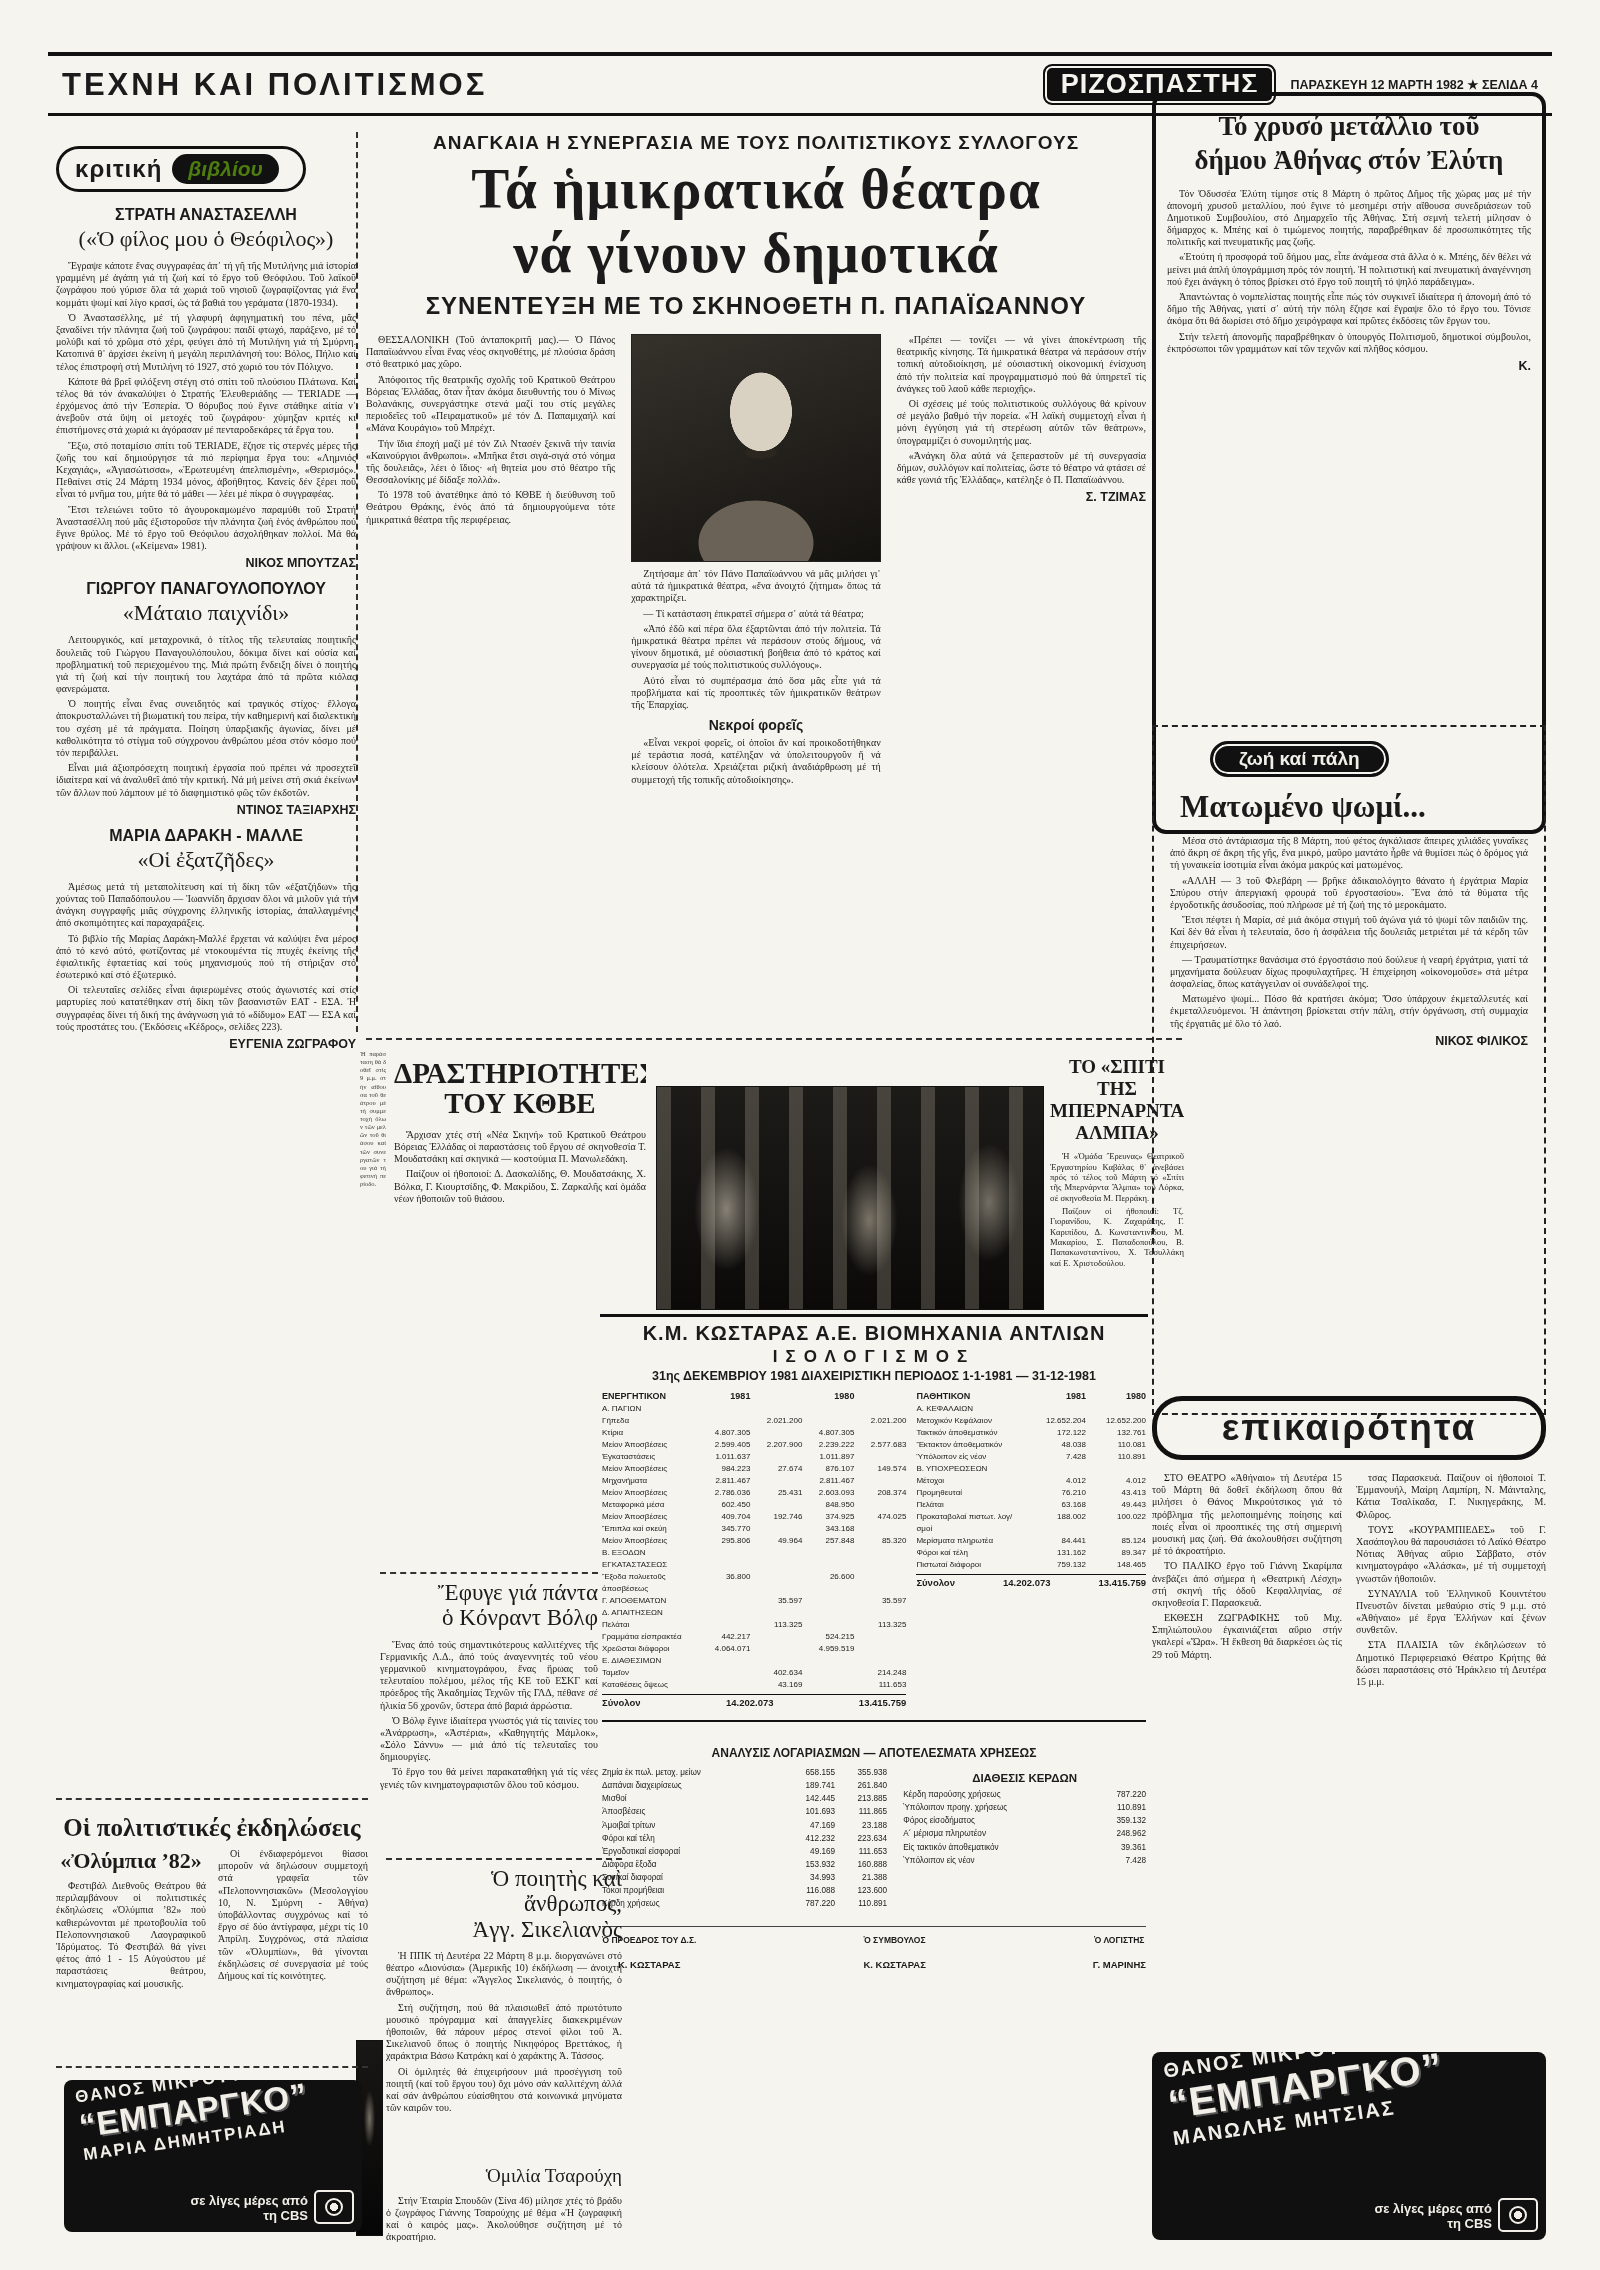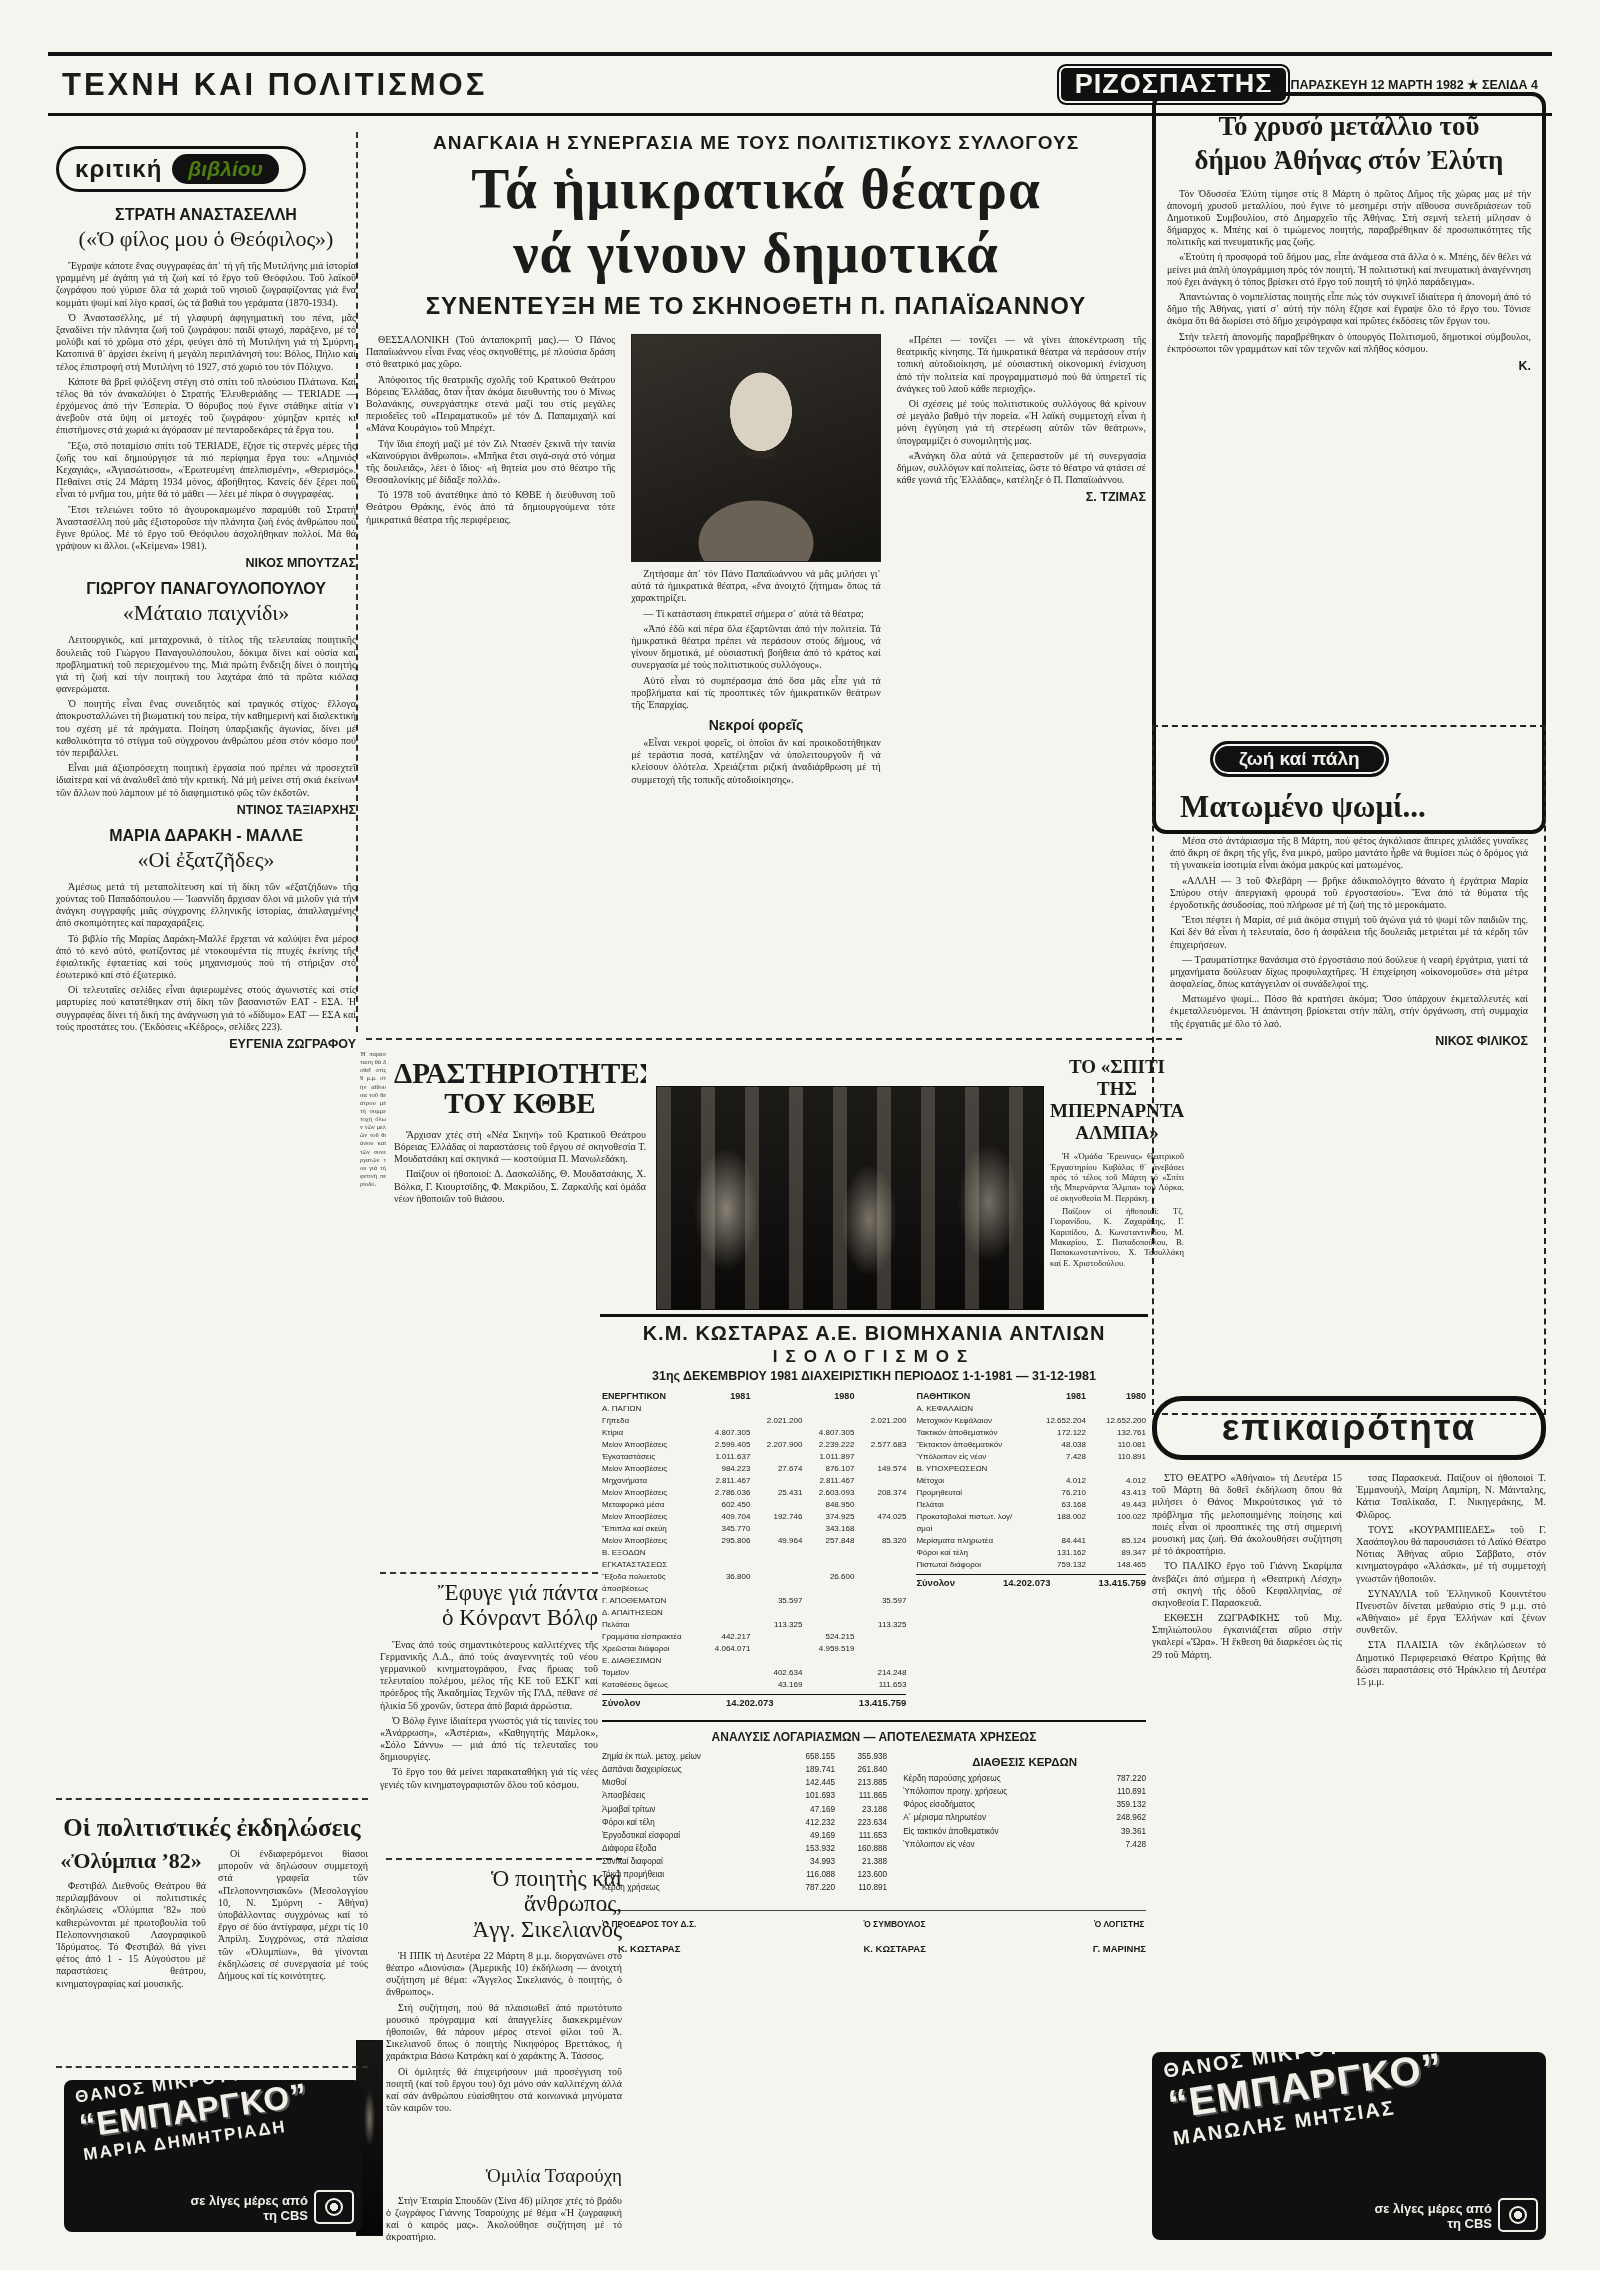--- a/index.html
+++ b/index.html
@@ -4,21 +4,21 @@
 <style>
   html,body{margin:0;padding:0;background:#d8d5cc;}
   .page{position:relative;width:1600px;height:2270px;background:#f6f4ee;margin:0 auto;
         font-family:"Liberation Serif","DejaVu Serif",serif;color:#1b1b1b;overflow:hidden;}
   [data-name]{box-sizing:border-box;}
   
   .hdr{position:absolute;left:48px;top:52px;width:1504px;height:64px;
        border-top:4px solid #111;border-bottom:3px solid #111;
        display:flex;align-items:center;justify-content:space-between;padding:0 14px;}
   .hdr .sec{font-family:"Liberation Sans",sans-serif;font-weight:700;font-size:31px;letter-spacing:3px;}
-  .hdr .right{display:flex;align-items:center;}
+  .hdr .right{display:flex;align-items:center;gap:14px;}
   .logo{background:#101010;color:#f5f3ee;font-family:"Liberation Sans",sans-serif;font-weight:700;
         font-size:27px;letter-spacing:1px;padding:3px 16px;border-radius:9px;
         box-shadow:inset 0 0 0 2px #f5f3ee;border:2px solid #101010;}
   .dateline{font-family:"Liberation Sans",sans-serif;font-weight:700;font-size:12.5px;}
   
   .bt p{font-size:10px;line-height:1.22;text-align:justify;margin:0 0 3px;text-indent:12px;color:#1c1c1c;}
   .bt.small p{font-size:8.6px;line-height:1.2;}
   .byline{font-family:"Liberation Sans",sans-serif;font-weight:700;font-size:12.5px;text-align:right;margin-top:4px;}
   .abs{position:absolute;}
   .ovh{overflow:hidden;}
@@ -69,21 +69,21 @@
   .bal-t{font-weight:700;font-size:17px;text-align:center;letter-spacing:8px;margin-top:2px;}
   .bal-sub{font-weight:700;font-size:12.5px;text-align:center;margin:2px 0 8px;}
   .bs-wrap{display:flex;gap:10px;}
   .bs-l{width:57%;} .bs-r{width:43%;}
   .bs-h{display:grid;font-weight:700;font-size:9px;margin-bottom:2px;}
   .bs-l .bs-h,.bs-l .bs-row{grid-template-columns:1fr 52px 52px 52px 52px;}
   .bs-r .bs-h,.bs-r .bs-row{grid-template-columns:1fr 60px 60px;}
   .bs-row{display:grid;font-size:8px;line-height:1.5;}
   .bs-row span:not(:first-child),.bs-h span:not(:first-child){text-align:right;}
   .bs-tot{display:flex;justify-content:space-between;font-weight:700;font-size:9.5px;border-top:1px solid #111;margin-top:3px;padding-top:2px;}
-  .an-title{font-weight:700;font-size:12px;text-align:center;margin:12px 0 6px;border-top:2px solid #111;padding-top:8px;}
+  .an-title{font-weight:700;font-size:12px;text-align:center;margin:12px 0 6px;border-top:2px solid #111;padding-top:24px;}
   .an-wrap{display:flex;gap:16px;}
   .an-l{width:54%;} .an-r{width:46%;}
   .an-row{display:grid;grid-template-columns:1fr 52px 52px;font-size:8.2px;line-height:1.6;}
   .an-row span:not(:first-child){text-align:right;}
   .pr-title{font-weight:700;font-size:11.5px;text-align:center;margin:6px 0 4px;}
   .pr-row{display:grid;grid-template-columns:1fr 58px;font-size:8.2px;line-height:1.6;}
   .pr-row span:last-child{text-align:right;}
   .sigs{display:flex;justify-content:space-between;margin-top:16px;border-top:1px solid #444;padding-top:8px;}
   .sig{text-align:center;font-size:8.5px;font-weight:700;}
   .sig .nm{margin-top:14px;font-size:9.5px;}

